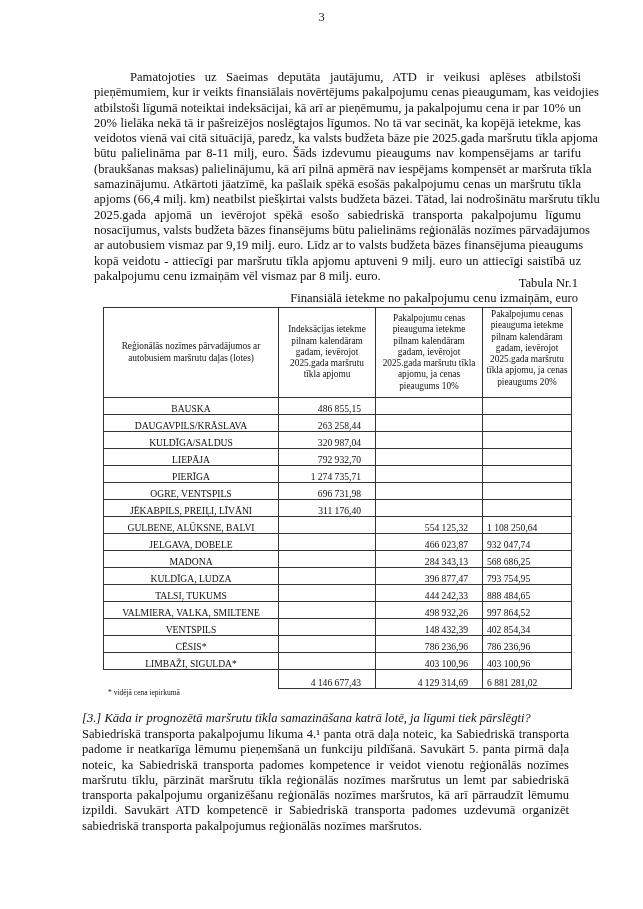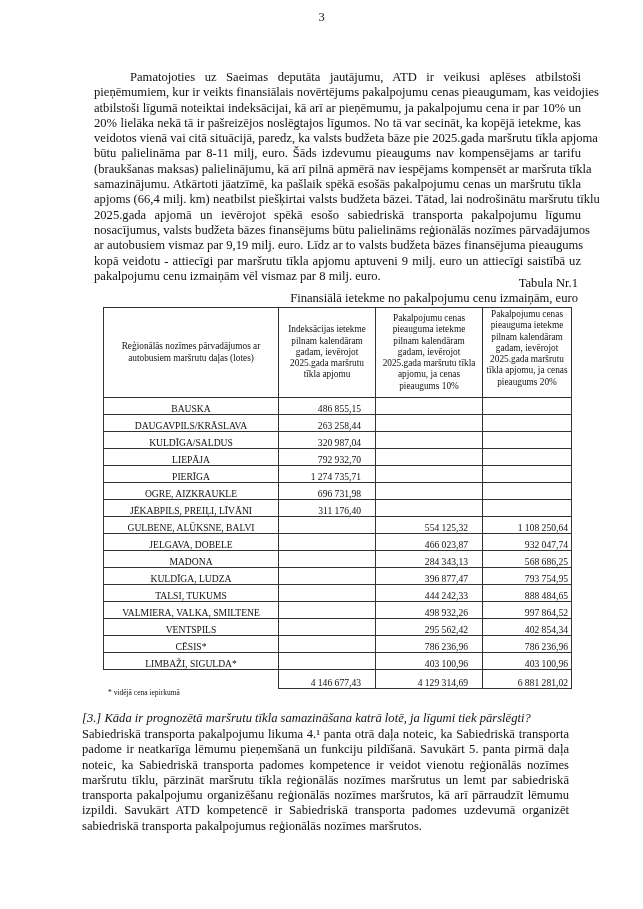--- a/index.html
+++ b/index.html
@@ -16,21 +16,21 @@
   .ttitle .euro { }
   table.fin { position: absolute; left: 103px; top: 307px; border-collapse: collapse; font-size: 9.6px; }
   table.fin td { border: 1px solid #333; padding: 0 4px; height: 16px; vertical-align: bottom; }
   table.fin thead td { height: 88px; vertical-align: middle; text-align: center; font-size: 9.3px; line-height: 11.3px; padding: 0 3px; }
   table.fin thead td.c4 { vertical-align: top; padding-top: 1px; }
   .c1 { width: 168px; }
   .c2 { width: 90px; }
   .c3 { width: 100px; }
   .c4 { width: 82px; }
   td.num { text-align: right; padding-right: 14px !important; }
-  td.num4 { text-align: right; padding-right: 3px !important; }
+  td.num4 { padding-right: 3px !important; }
   td.lbl { text-align: center; }
   tr.total td { height: 18px; font-weight: normal; margin-top: 13px; }
   tr.total td.blank { border: none; }
   .footnote { position: absolute; left: 108px; top: 688px; font-size: 7.5px; }
   .question { position: absolute; left: 82px; top: 711px; width: 487px; font-size: 12.6px; font-style: italic; white-space: nowrap; }
   .p2 { top: 727px; }
 </style>
 </head>
 <body>
 
@@ -90,21 +90,21 @@
         <td class="num"></td>
         <td class="num4"></td>
       </tr>
       <tr>
         <td class="lbl">PIERĪGA</td>
         <td class="num">1 274 735,71</td>
         <td class="num"></td>
         <td class="num4"></td>
       </tr>
       <tr>
-        <td class="lbl">OGRE, AIZKRAUKLE</td>
+        <td class="lbl">OGRE, VENTSPILS</td>
         <td class="num">696 731,98</td>
         <td class="num"></td>
         <td class="num4"></td>
       </tr>
       <tr>
         <td class="lbl">JĒKABPILS, PREIĻI, LĪVĀNI</td>
         <td class="num">311 176,40</td>
         <td class="num"></td>
         <td class="num4"></td>
       </tr>
@@ -140,21 +140,21 @@
       </tr>
       <tr>
         <td class="lbl">VALMIERA, VALKA, SMILTENE</td>
         <td class="num"></td>
         <td class="num">498 932,26</td>
         <td class="num4">997 864,52</td>
       </tr>
       <tr>
         <td class="lbl">VENTSPILS</td>
         <td class="num"></td>
-        <td class="num">295 562,42</td>
+        <td class="num">148 432,39</td>
         <td class="num4">402 854,34</td>
       </tr>
       <tr>
         <td class="lbl">CĒSIS*</td>
         <td class="num"></td>
         <td class="num">786 236,96</td>
         <td class="num4">786 236,96</td>
       </tr>
       <tr>
         <td class="lbl">LIMBAŽI, SIGULDA*</td>

